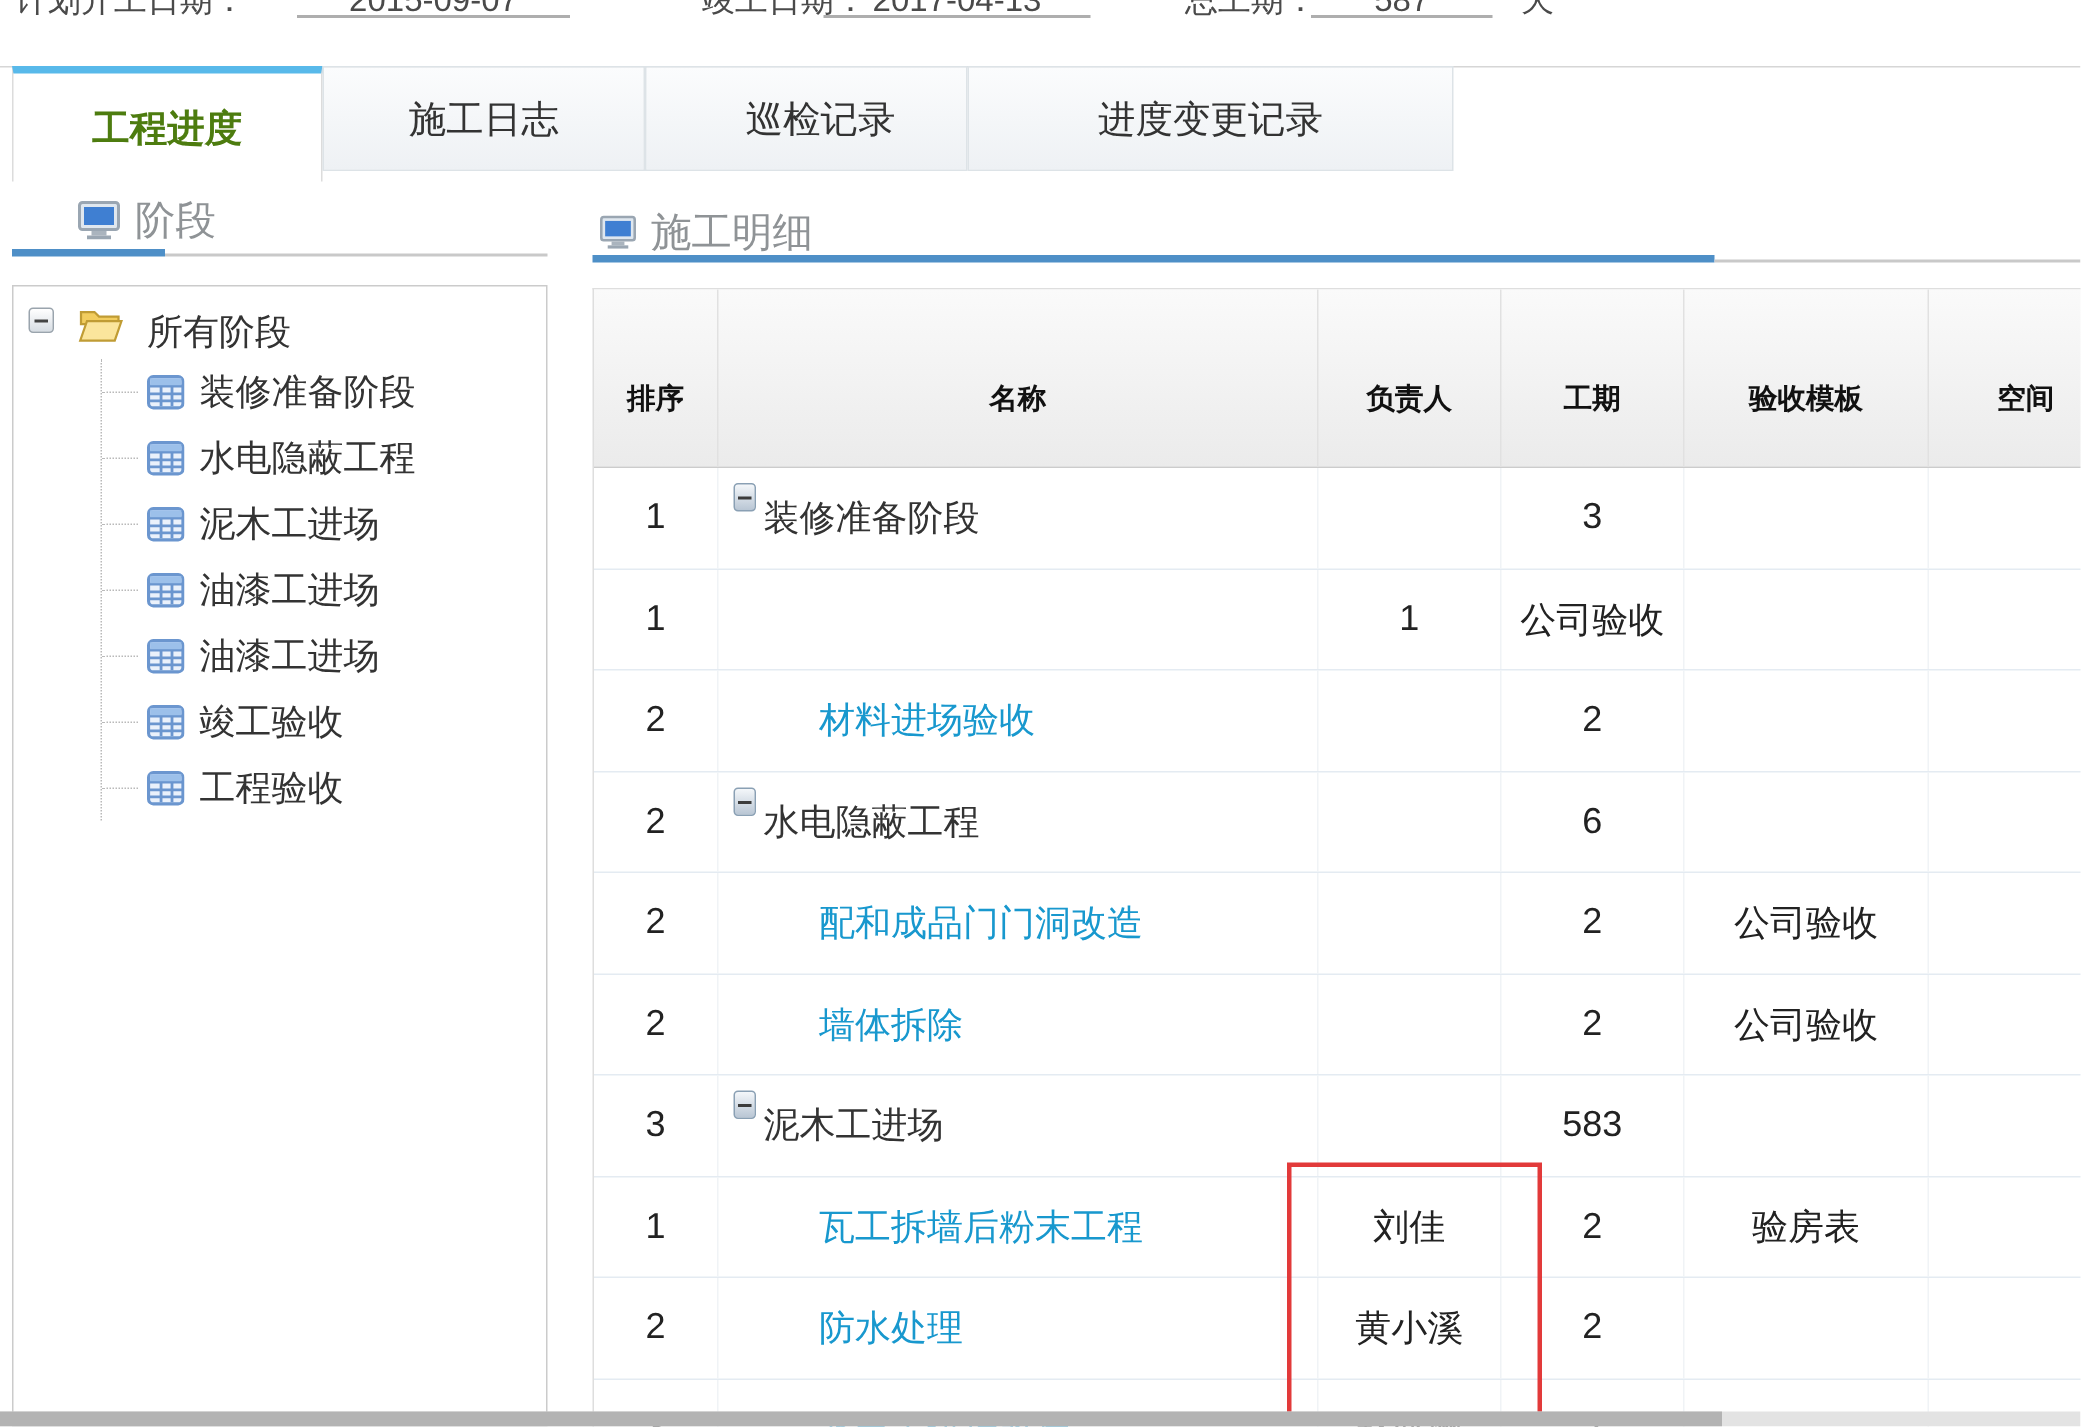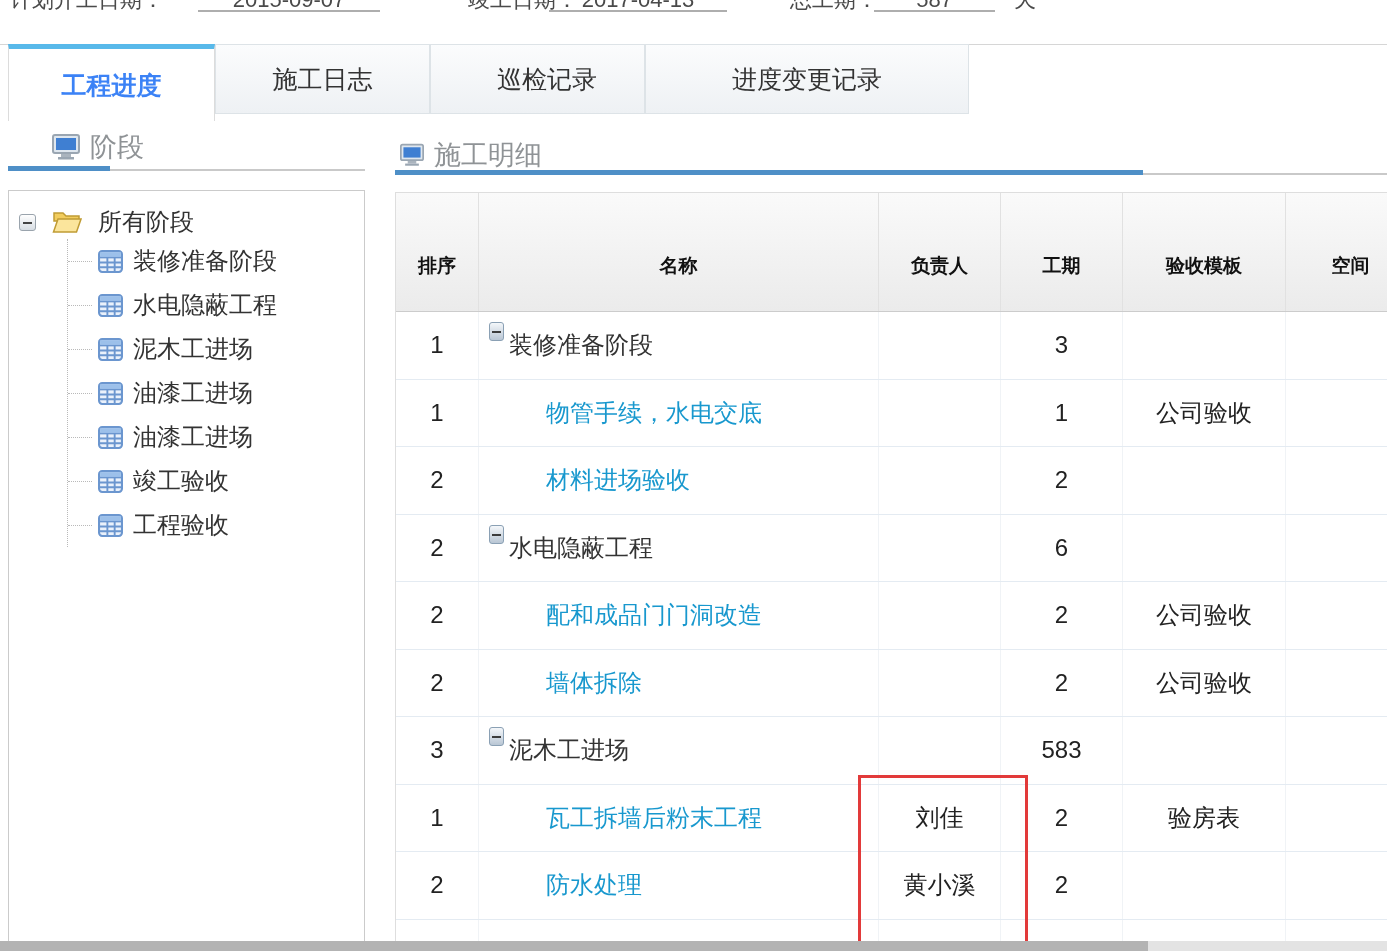--- a/index.html
+++ b/index.html
@@ -29,41 +29,41 @@
 
   
   .strip-line{position:absolute;top:44px;left:0;width:1387px;height:1px;background:#d6d6d6;}
   .tabs{position:absolute;top:44px;left:8px;display:flex;align-items:flex-start;}
   .tab{
     box-sizing:border-box;height:70px;display:flex;align-items:center;justify-content:center;
     font-size:25px;color:#333;background:linear-gradient(#fbfcfd,#eef1f4);
     border:1px solid #dde3e7;cursor:pointer;
   }
   .tab.active{
-    height:77px;background:#ffffff;font-weight:bold;color:#3b82f6;
+    height:77px;background:#ffffff;font-weight:bold;color:#4d7c0f;
     border:1px solid #dcdcdc;border-bottom:none;border-top:5px solid var(--accent-blue);
   }
   .t0{width:207px;} .t1{width:215px;} .t2{width:215px;padding-left:19px;} .t3{width:324px;text-align:center;}
 
   
   .panel-title{position:absolute;height:34px;display:flex;align-items:center;gap:10px;
     font-size:27px;color:#8f9396;}
   .pt-left{left:12px;top:130px;padding-left:40px;}
   .pt-right{left:400px;top:138px;}
   .hline{position:absolute;height:2px;background:#c9c9c9;}
   .hline-blue{position:absolute;height:5px;background:var(--underline-blue);}
   .ul-left-blue{left:8px;top:166px;width:102px;}
   .ul-left-gray{left:110px;top:169px;width:255px;}
   .ul-right-blue{left:395px;top:170px;width:748px;}
   .ul-right-gray{left:1143px;top:173px;width:244px;}
 
   
   .tree-box{position:absolute;left:8px;top:190px;width:357px;height:761px;
     box-sizing:border-box;border:1px solid #cbcbcb;background:#fff;}
-  .tree-root{display:flex;align-items:center;gap:16px;padding:14px 0 0 10px;font-size:24px;color:#333;height:34px;}
+  .tree-root{display:flex;gap:16px;padding:14px 0 0 10px;font-size:24px;color:#333;height:34px;}
   .minus-box{width:17px;height:17px;box-sizing:border-box;border:1px solid #9aa4ad;border-radius:3px;
     background:linear-gradient(#ffffff,#d7dde3);position:relative;flex:0 0 auto;}
   .minus-box::after{content:"";position:absolute;left:3px;right:3px;top:7px;height:2px;background:#444;}
   .tree-children{margin-left:58px;border-left:1px dotted #b9b9b9;}
   .tree-item{position:relative;height:44px;display:flex;align-items:center;gap:10px;
     padding-left:30px;font-size:24px;color:#333;cursor:pointer;white-space:nowrap;}
   .tree-item::before{content:"";position:absolute;left:0;top:22px;width:24px;border-top:1px dotted #b9b9b9;}
   .tico{flex:0 0 auto;display:block;}
 
   
@@ -241,23 +241,20 @@
           <span class="nm">装修准备阶段</span>
         </div>
     <div class="td"></div>
     <div class="td">3</div>
     <div class="td"></div>
     <div class="td"></div>
   </div>
 
   <div class="trow">
     <div class="td">1</div>
-    <div class="td name leaf">
-          <span class="nm">物管手续，水电交底</span>
-        </div>
     <div class="td"></div>
     <div class="td">1</div>
     <div class="td">公司验收</div>
     <div class="td"></div>
   </div>
 
   <div class="trow">
     <div class="td">2</div>
     <div class="td name leaf">
           <span class="nm">材料进场验收</span>

